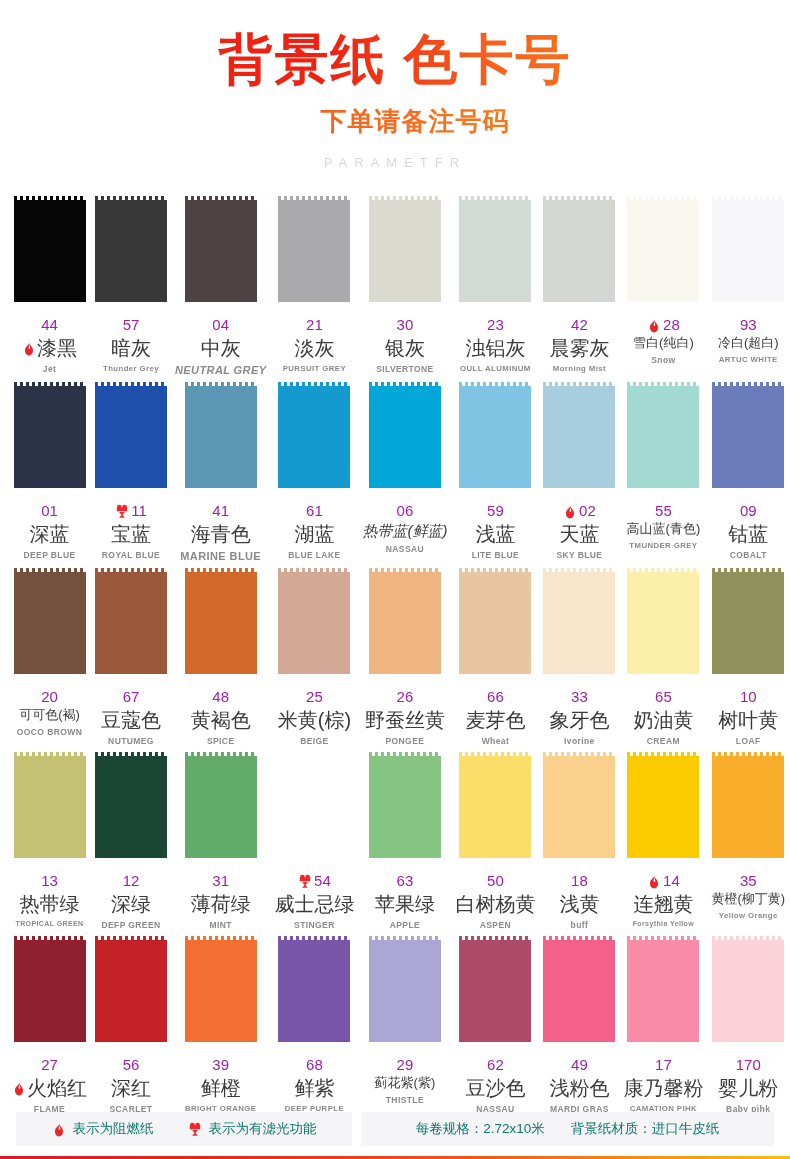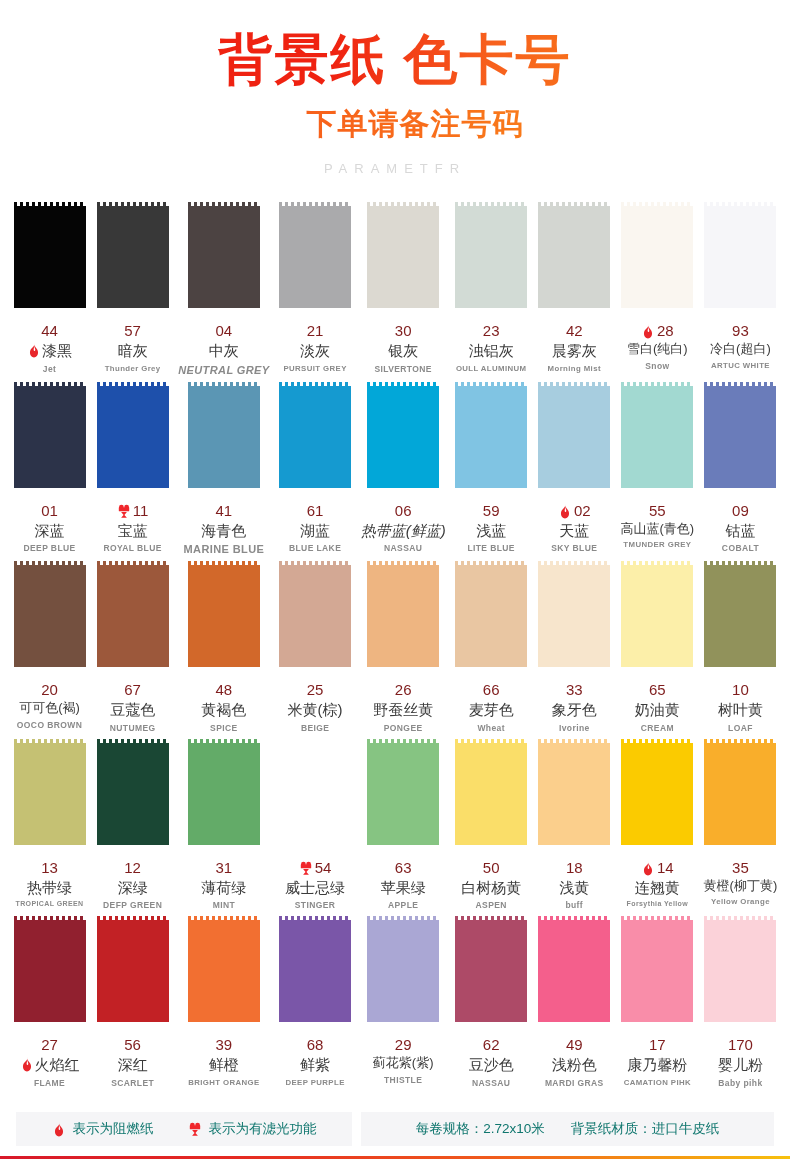--- a/index.html
+++ b/index.html
@@ -14,21 +14,21 @@
   
   .header { padding-top:28px; text-align:center; }
   .main-title {
     font-size:54px; font-weight:bold; letter-spacing:2px;
     background:linear-gradient(90deg,#ef2211 0%,#ef2211 42%,#f7601d 62%,#f99417 100%);
     -webkit-background-clip:text; background-clip:text;
     -webkit-text-fill-color:transparent; color:#ef2211;
     line-height:1.15;
   }
   .sub-title {
-    margin-top:14px; font-size:30px; font-weight:bold; letter-spacing:1px;
+    margin-top:14px; font-size:26px; font-weight:bold; letter-spacing:1px;
     background:linear-gradient(90deg,#f4451a 0%,#f86c1b 50%,#fa9a16 100%);
     -webkit-background-clip:text; background-clip:text;
     -webkit-text-fill-color:transparent; color:#f6601c;margin-left:40px;
   }
   .param-title {
     margin-top:16px; font-size:13px; letter-spacing:7px;
     color:#d8d8d8; font-weight:400;
   }
 
   
@@ -65,26 +65,26 @@
   .swatch::after {
     content:""; position:absolute; left:0; right:0; bottom:-4px; height:4px;
     background:inherit;
     -webkit-mask-image:repeating-linear-gradient(90deg,#000 0 3px,transparent 3px 6px);
     -webkit-mask-size:100% 4px; mask-image:repeating-linear-gradient(90deg,#000 0 3px,transparent 3px 6px);
     mask-size:100% 4px;
   }
 
   .labels { margin-top:10px; text-align:center; width:100%; }
   .line-num {
-    font-size:15px; color:#7f1d1d; line-height:1.25;
+    font-size:15px; color:#a21caf; line-height:1.25;
     display:flex; align-items:center; justify-content:center; gap:2px;
     min-height:19px;
   }
   .line-cn {
-    font-size:15px; line-height:1.3; color:#3b3b3b; white-space:nowrap;
+    font-size:20px; line-height:1.3; color:#3b3b3b; white-space:nowrap;
     display:flex; align-items:center; justify-content:center; gap:1px;
   }
   .line-en {
     font-size:8.5px; color:#8a8a8a; margin-top:3px;
     letter-spacing:0.4px; white-space:nowrap; font-weight:bold;
   }
 
   
   .icon-flame { width:14px; height:15px; flex:0 0 auto; display:inline-block; }
   .icon-filter { width:14px; height:15px; flex:0 0 auto; display:inline-block; }

